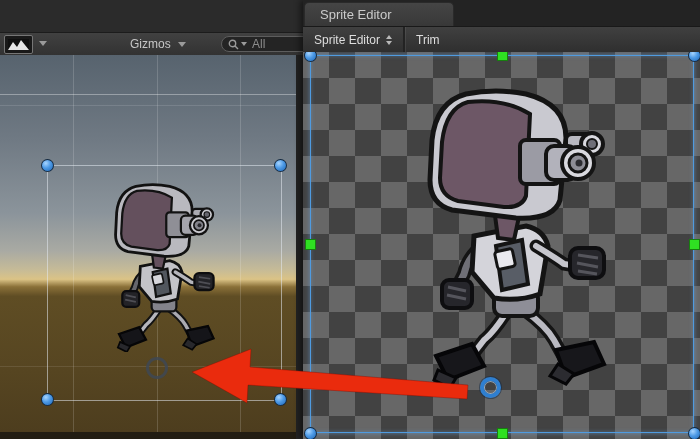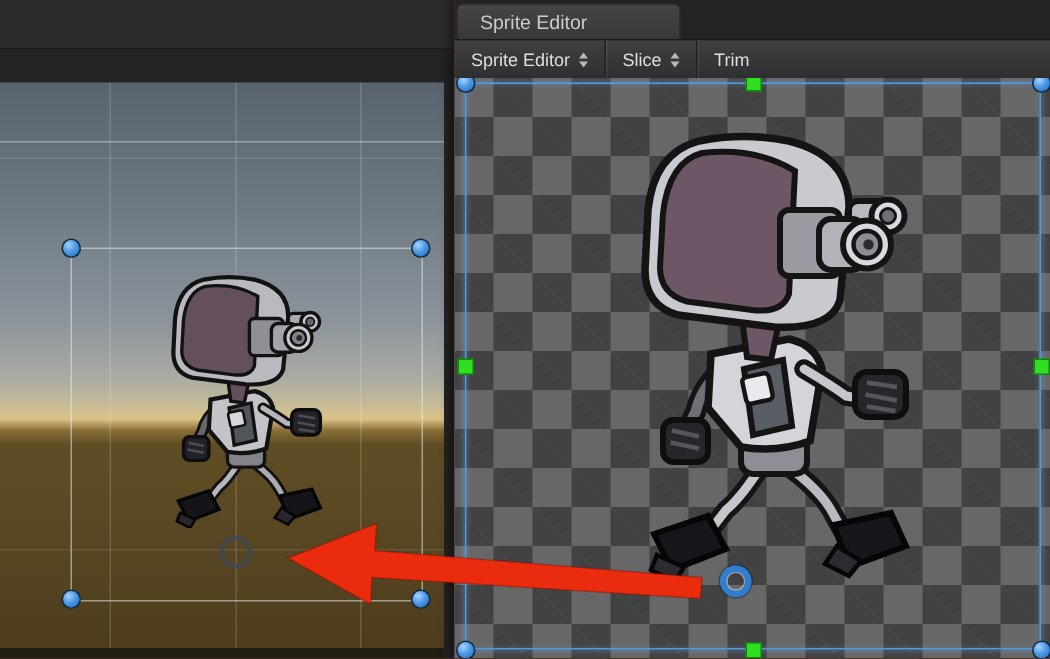--- a/index.html
+++ b/index.html
@@ -109,20 +109,43 @@
       <path d="M170 167 l20 3 M169 175 l21 4 M170 183 l19 3" stroke="#55555c" stroke-width="3" fill="none"></path>
     </symbol>
   </defs>
 </svg>
 
 <div class="stage">
 
   <div class="scene-panel">
     <div class="scene-topbar"></div>
 
+    <div class="scene-toolbar">
+      <div class="img-btn">
+        <svg width="21" height="11" viewBox="0 0 21 11">
+          <rect x="0" y="0" width="21" height="11" fill="#101010"></rect>
+          <path d="M0 11 L5 3 L9 8 L13 1 L21 11 Z" fill="#e6e6e6"></path>
+        </svg>
+      </div>
+      <div class="img-dd">
+        <span class="tri-down"></span>
+      </div>
+      <div class="gizmos-btn">
+        <span>Gizmos</span>
+        <span class="tri-down"></span>
+      </div>
+      <div class="search-pill">
+        <svg width="11" height="11" viewBox="0 0 11 11">
+          <circle cx="4.5" cy="4.5" r="3.2" fill="none" stroke="#9a9a9a" stroke-width="1.4"></circle>
+          <line x1="7" y1="7" x2="10" y2="10" stroke="#9a9a9a" stroke-width="1.4"></line>
+        </svg>
+        <span class="tri-down" style="border-left-width:3px;border-right-width:3px;border-top-width:4px;"></span>
+        <span style="margin-left:3px;">All</span>
+      </div>
+    </div>
 
     <div class="scene-viewport">
 
       <div class="gridv" style="left:73px;"></div>
       <div class="gridv" style="left:157px;"></div>
       <div class="gridv" style="left:240px;"></div>
       <div class="gridh" style="top:39px;background:rgba(255,255,255,0.35);"></div>
       <div class="gridh" style="top:50px;background:rgba(255,255,255,0.12);"></div>
       <div class="gridh" style="top:311px;background:rgba(255,255,255,0.10);"></div>
 
@@ -150,27 +173,20 @@
 
     <div class="se-toolbar">
       <div class="tb-item">
         <span>Sprite Editor</span>
         <span class="updown">
             <i class="up"></i>
             <i class="dn"></i>
           </span>
       </div>
       <div class="tb-sep"></div>
-      <div class="tb-item">
-        <span>Slice</span>
-        <span class="updown">
-            <i class="up"></i>
-            <i class="dn"></i>
-          </span>
-      </div>
       <div class="tb-sep"></div>
       <div class="tb-item">
         <span>Trim</span>
       </div>
     </div>
 
     <div class="se-canvas">
       <div class="se-selection"></div>
 
       <svg class="robot-svg" style="left:105px;top:36px;" width="200" height="300" viewBox="0 0 200 300">

